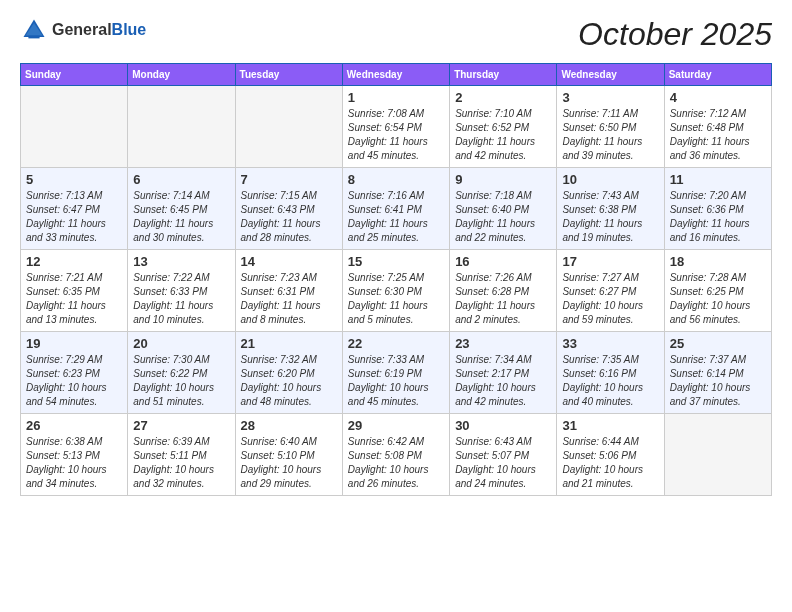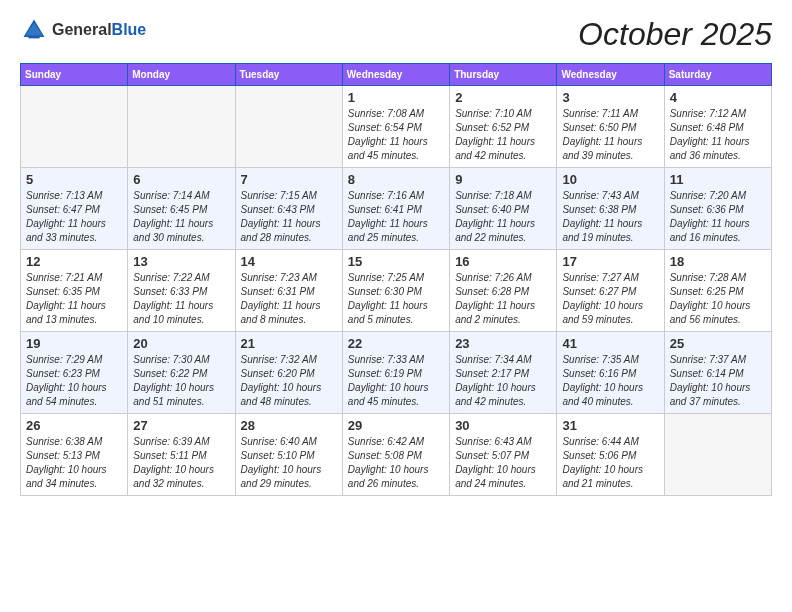--- a/index.html
+++ b/index.html
@@ -265,21 +265,21 @@
 Sunset: 6:19 PM
 Daylight: 10 hours and 45 minutes.</div>
           </td>
           <td>
             <span class="day-number">23</span>
             <div class="day-info">Sunrise: 7:34 AM
 Sunset: 2:17 PM
 Daylight: 10 hours and 42 minutes.</div>
           </td>
           <td>
-            <span class="day-number">41</span>
+            <span class="day-number">33</span>
             <div class="day-info">Sunrise: 7:35 AM
 Sunset: 6:16 PM
 Daylight: 10 hours and 40 minutes.</div>
           </td>
           <td>
             <span class="day-number">25</span>
             <div class="day-info">Sunrise: 7:37 AM
 Sunset: 6:14 PM
 Daylight: 10 hours and 37 minutes.</div>
           </td>

